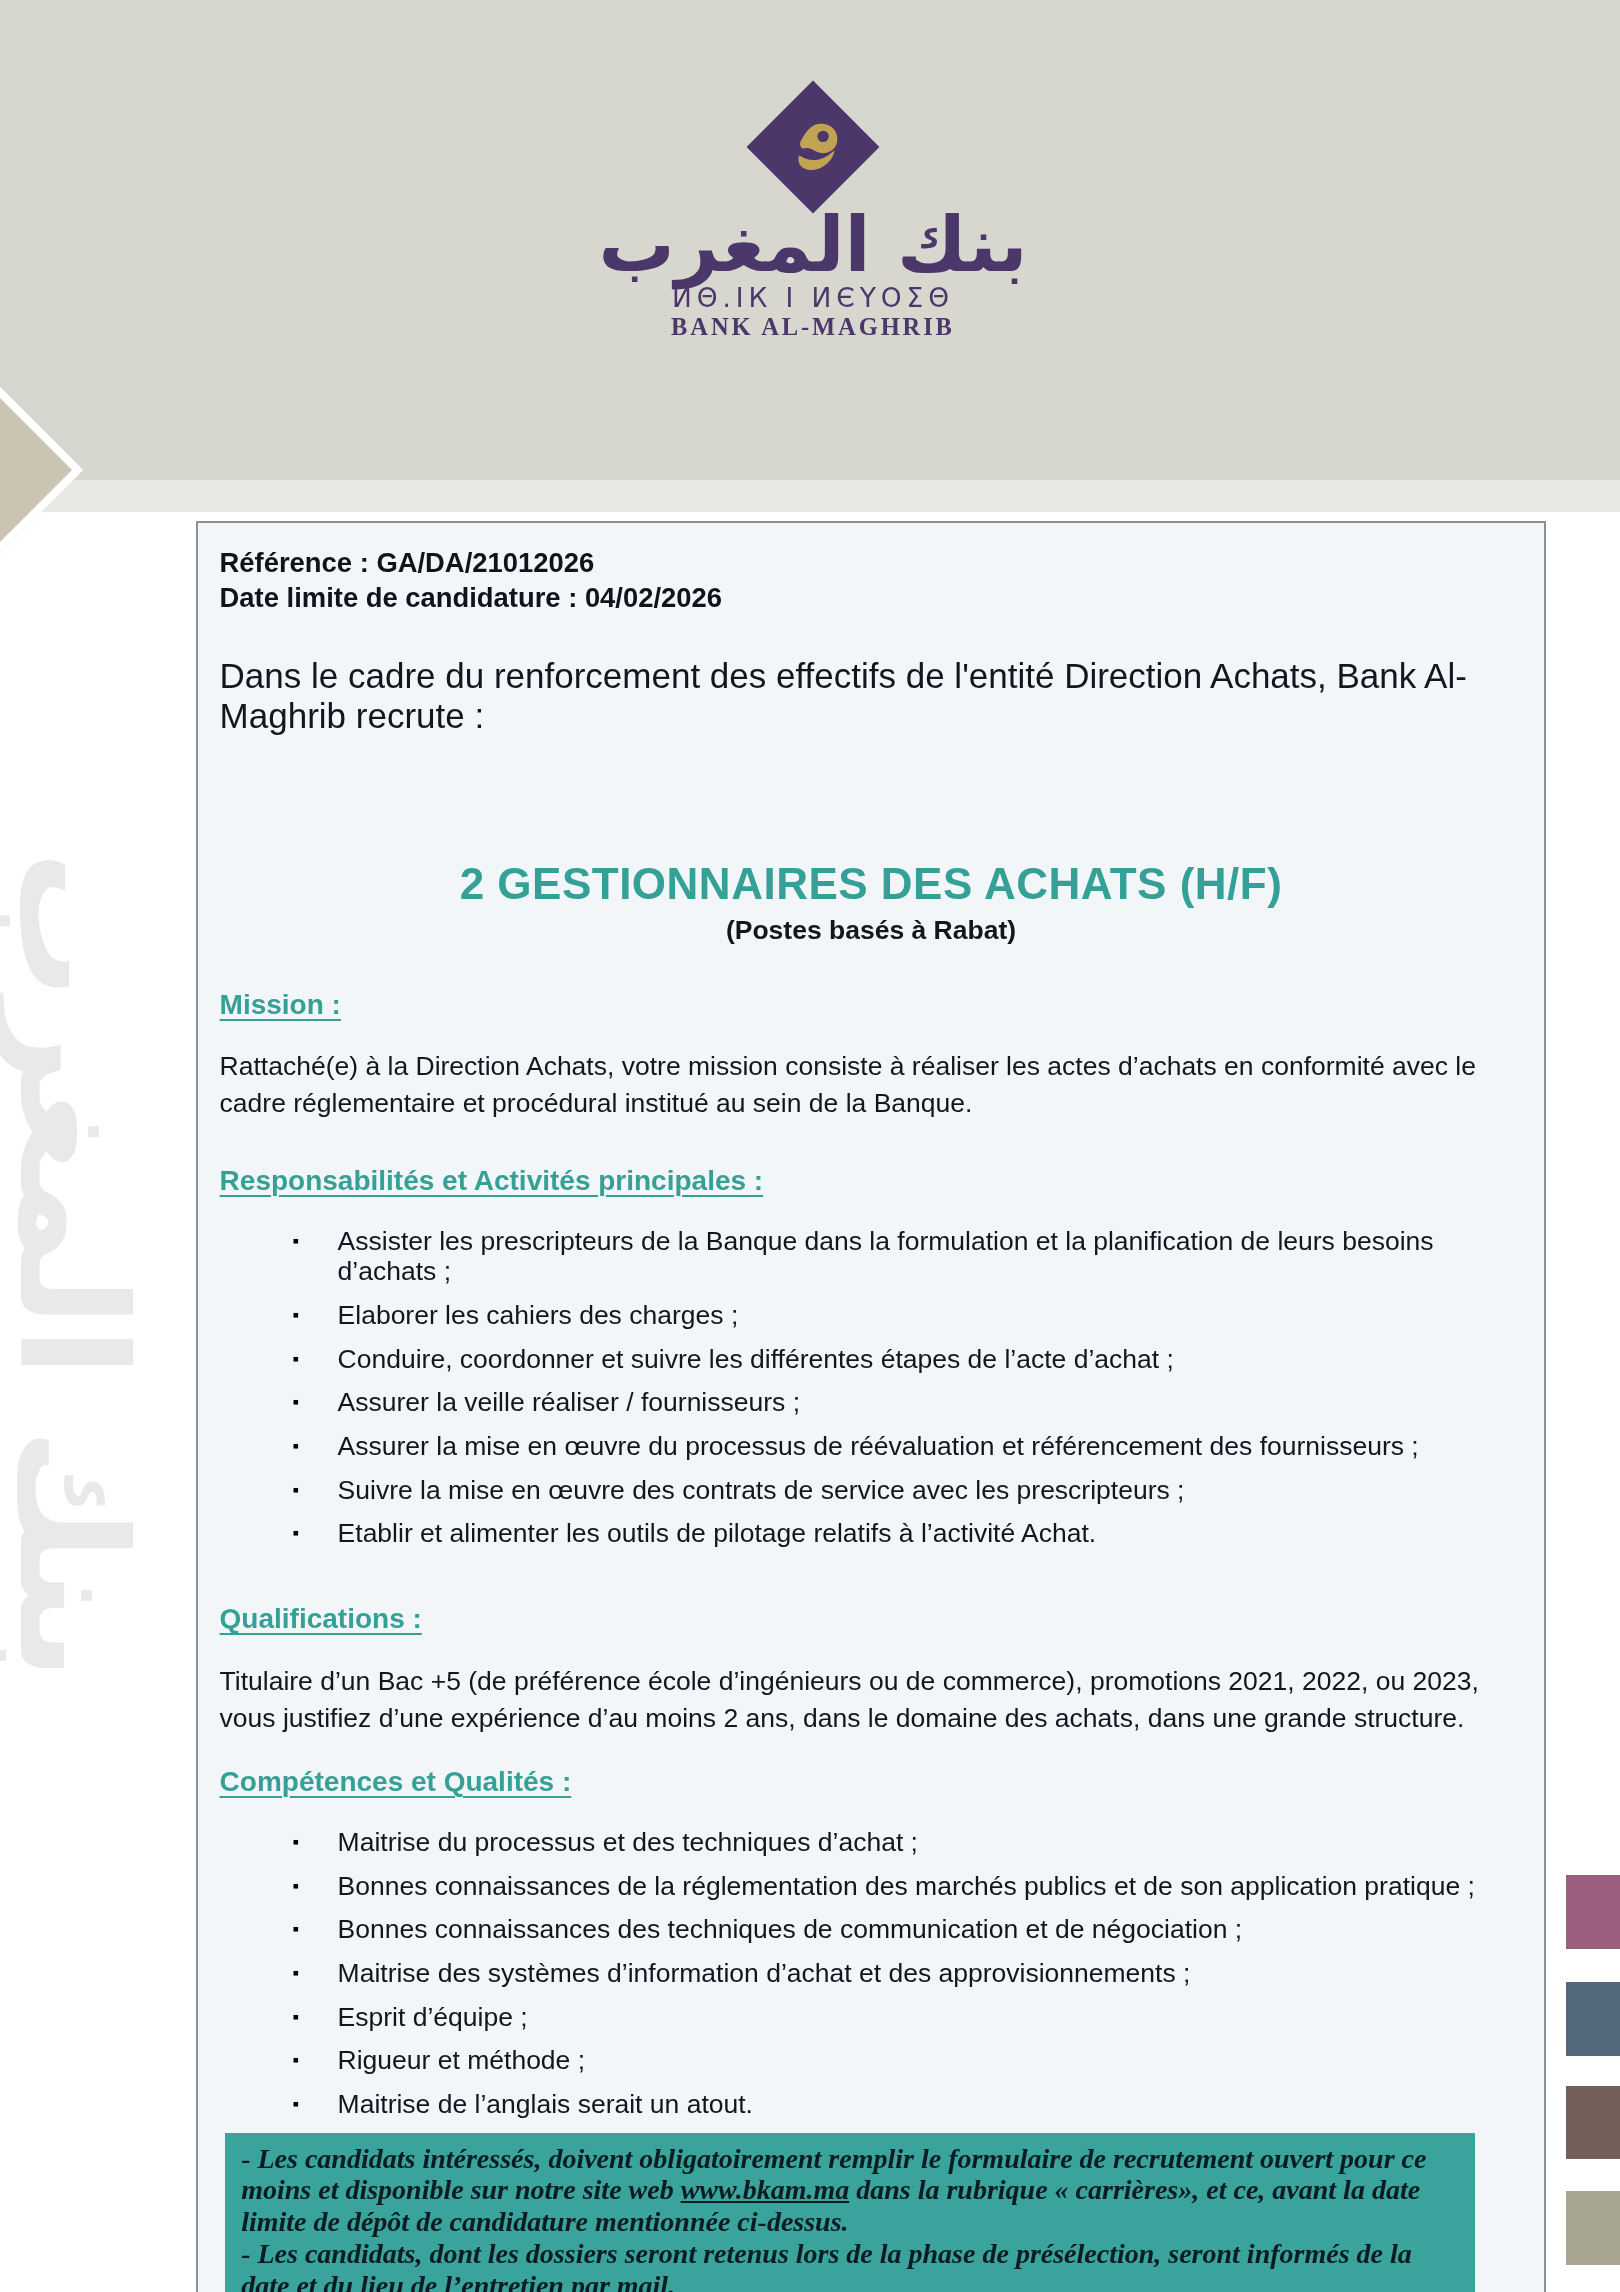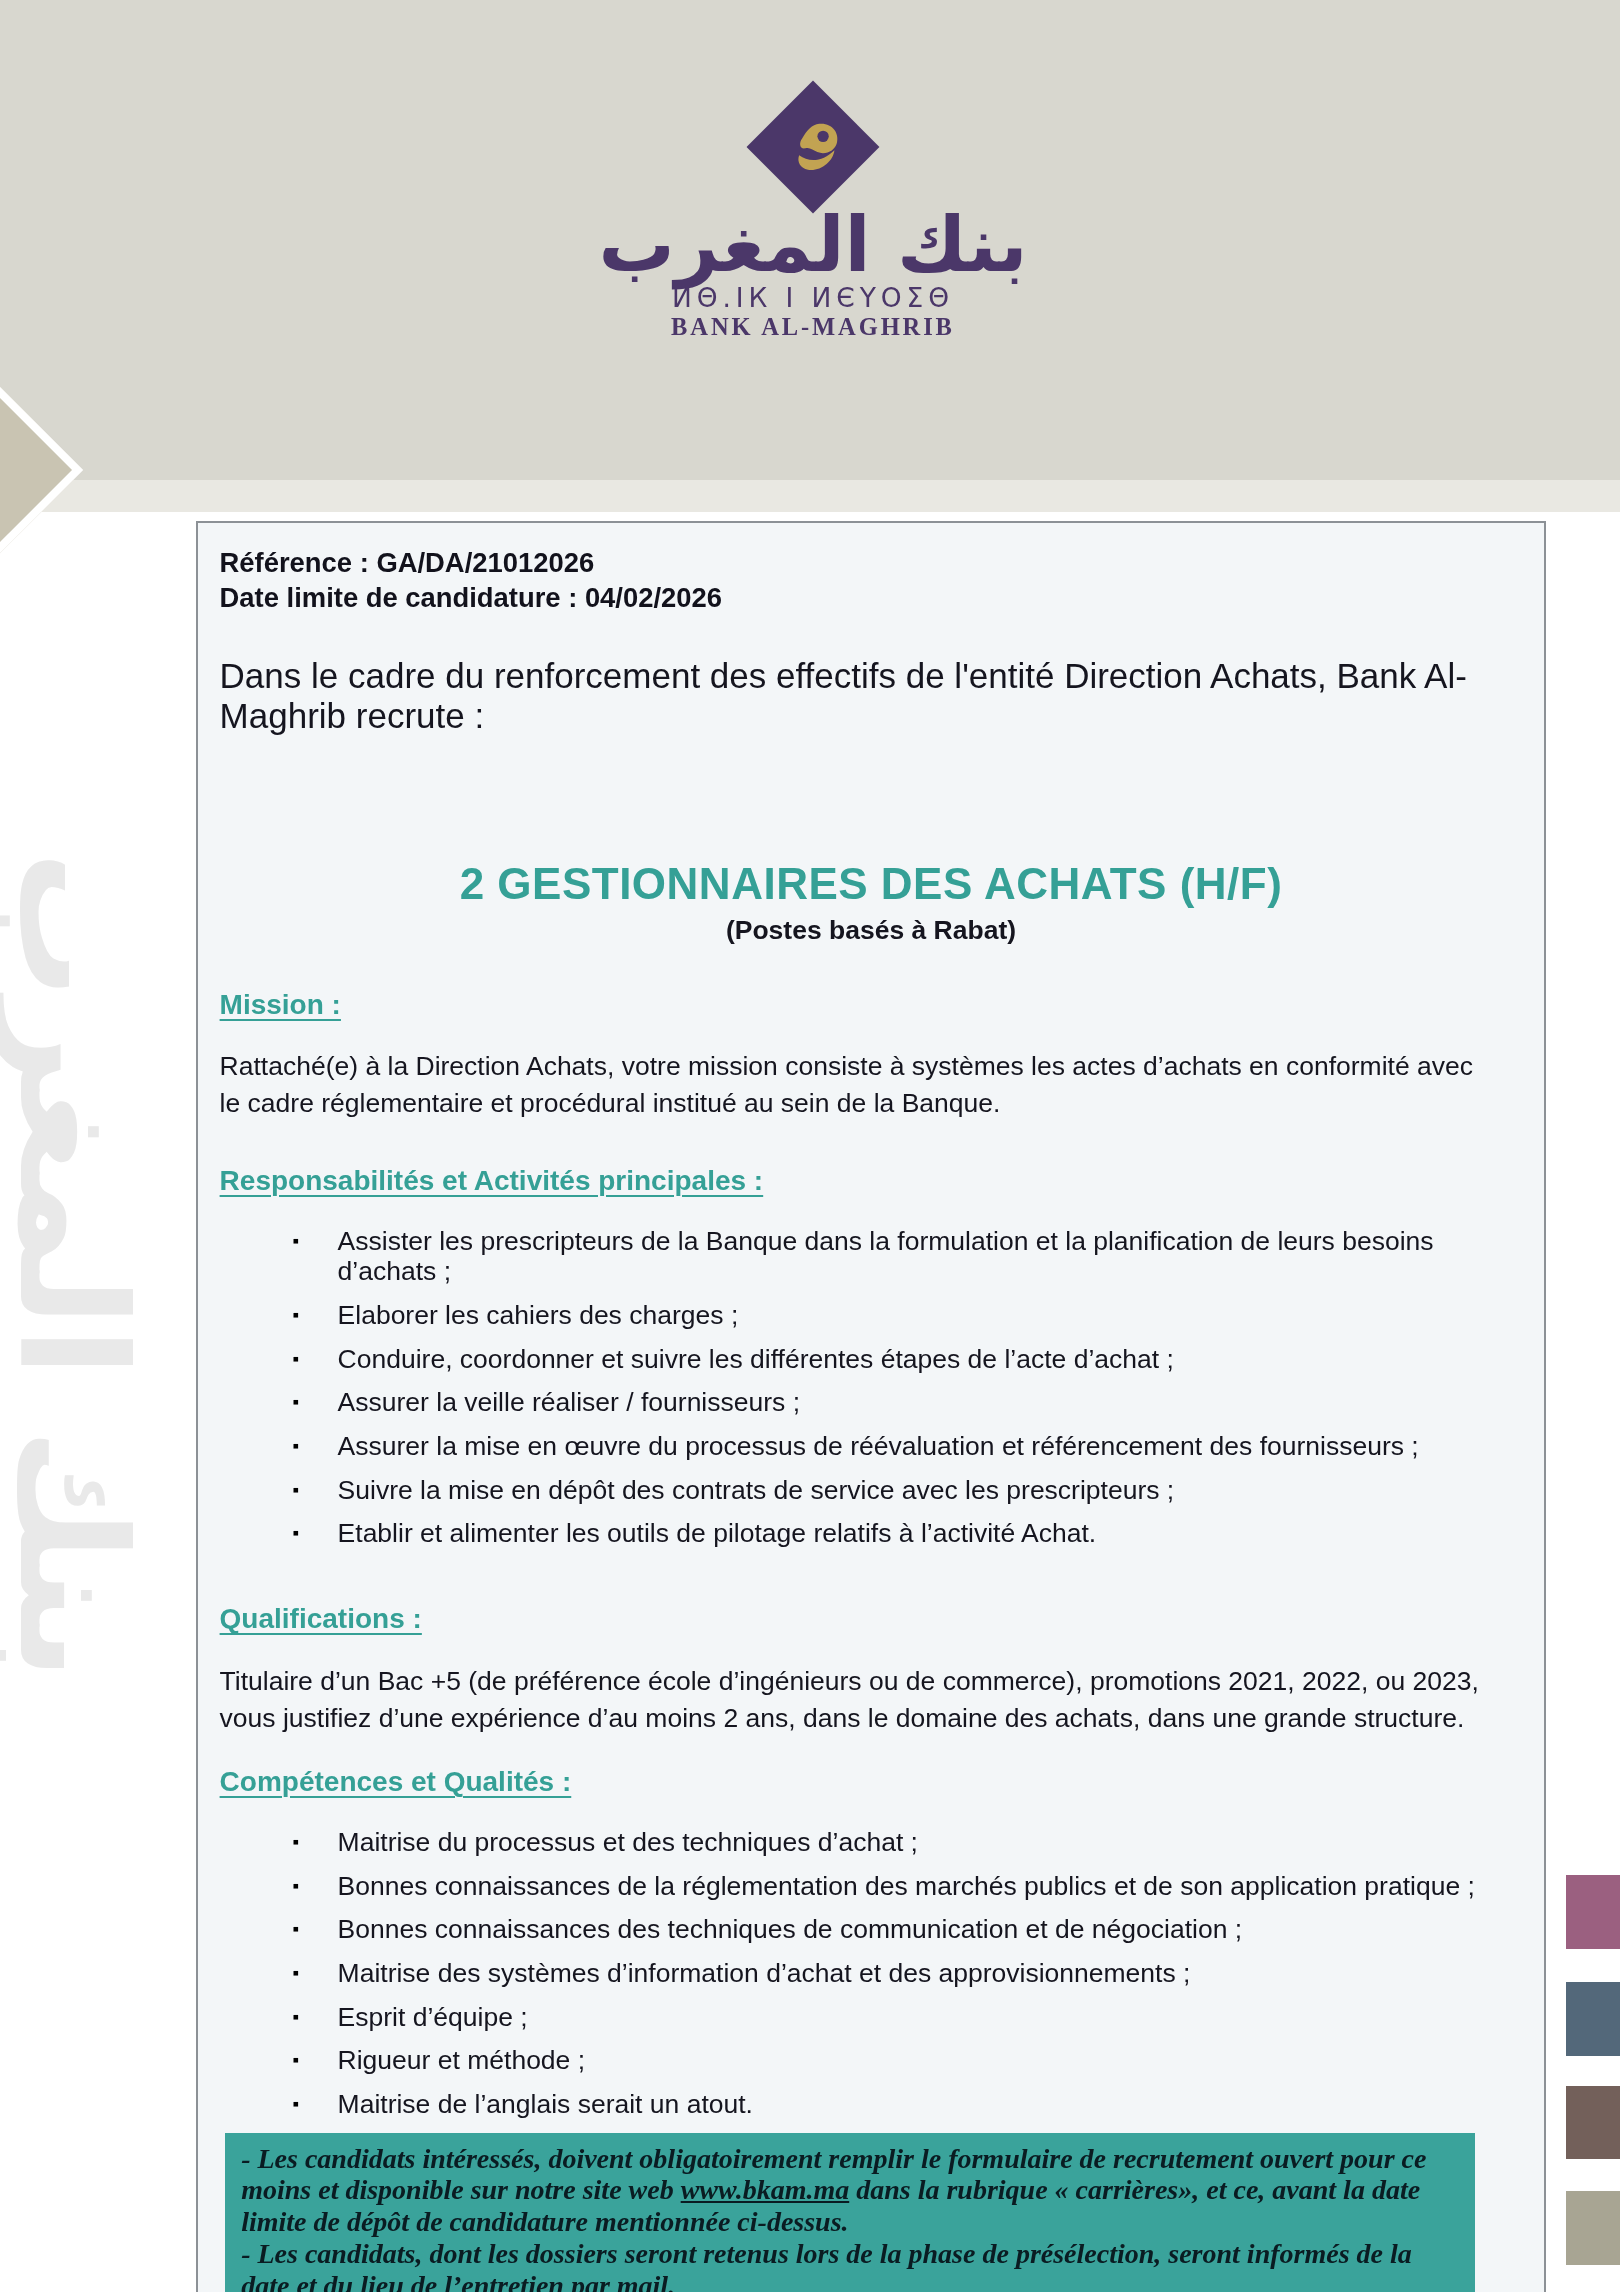--- a/index.html
+++ b/index.html
@@ -109,30 +109,30 @@
     <div>Référence : GA/DA/21012026</div>
     <div>Date limite de candidature : 04/02/2026</div>
   </div>
 
   <div class="intro">Dans le cadre du renforcement des effectifs de l'entité Direction Achats, Bank Al-Maghrib recrute :</div>
 
   <div class="job-title">2 GESTIONNAIRES DES ACHATS (H/F)</div>
   <div class="job-subtitle">(Postes basés à Rabat)</div>
 
   <div class="sec-heading">Mission :</div>
-  <div class="para">Rattaché(e) à la Direction Achats, votre mission consiste à systèmes les actes d’achats en conformité avec le cadre réglementaire et procédural institué au sein de la Banque.</div>
+  <div class="para">Rattaché(e) à la Direction Achats, votre mission consiste à réaliser les actes d’achats en conformité avec le cadre réglementaire et procédural institué au sein de la Banque.</div>
 
   <div class="sec-heading">Responsabilités et Activités principales :</div>
   <ul class="bullets">
     <li>Assister les prescripteurs de la Banque dans la formulation et la planification de leurs besoins d’achats ;</li>
     <li>Elaborer les cahiers des charges ;</li>
     <li>Conduire, coordonner et suivre les différentes étapes de l’acte d’achat ;</li>
     <li>Assurer la veille réaliser / fournisseurs ;</li>
     <li>Assurer la mise en œuvre du processus de réévaluation et référencement des fournisseurs ;</li>
-    <li>Suivre la mise en dépôt des contrats de service avec les prescripteurs ;</li>
+    <li>Suivre la mise en œuvre des contrats de service avec les prescripteurs ;</li>
     <li>Etablir et alimenter les outils de pilotage relatifs à l’activité Achat.</li>
   </ul>
 
   <div class="sec-heading" style="margin-top:55px;">Qualifications :</div>
   <div class="para">Titulaire d’un Bac +5 (de préférence école d’ingénieurs ou de commerce), promotions 2021, 2022, ou 2023, vous justifiez d’une expérience d’au moins 2 ans, dans le domaine des achats, dans une grande structure.</div>
 
   <div class="sec-heading" style="margin-top:29px;">Compétences et Qualités :</div>
   <ul class="bullets">
     <li>Maitrise du processus et des techniques d’achat ;</li>
     <li>Bonnes connaissances de la réglementation des marchés publics et de son application pratique ;</li>

